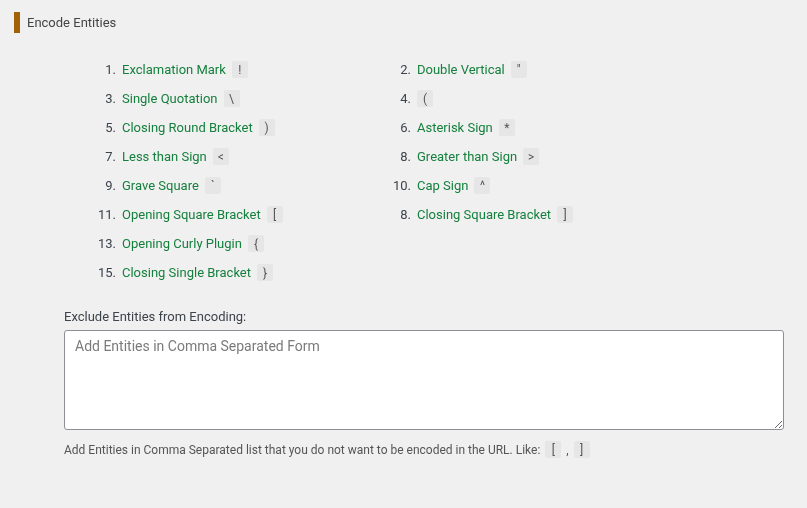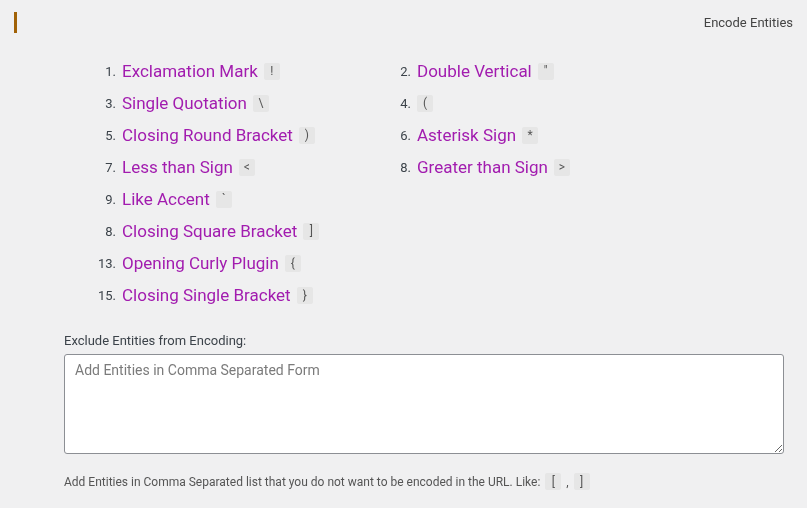--- a/index.html
+++ b/index.html
@@ -10,26 +10,25 @@
     font-size: 13px;
     color: #3c434a;
     width: 807px;
     height: 508px;
     overflow: hidden;
   }
   .panel {
     padding: 12px 14px 14px 14px;
   }
   .panel-title {
-    border-left: 3px solid #a16207;
+    border-left: 6px solid #a16207;
     padding: 3px 0 3px 7px;
     font-size: 13px;
     color: #444;
     margin-bottom: 22px;
-    text-align: right;
   }
   .content {
     padding: 0 0 0 50px;
   }
   .intro {
     font-size: 13px;
     color: #3c434a;
     margin-bottom: 14px;
   }
   .entities {
@@ -39,21 +38,21 @@
   .row { display: flex; }
   .ent {
     display: flex;
     align-items: center;
     gap: 6px;
     padding: 6px 0 6px 0;
   }
   .col-left { width: 295px; }
   .col-right { flex: 1; }
   .num { width: 18px; text-align: right; }
-  .label { color: #a21caf; font-size: 17px; }
+  .label { color: #15803d; font-size: 13px; }
   .chip {
     display: inline-flex;
     align-items: center;
     justify-content: center;
     min-width: 16px;
     height: 17px;
     padding: 0 3px;
     background: #e6e6e6;
     color: #555;
     font-size: 12px;
@@ -74,21 +73,21 @@
     border-radius: 3px;
     padding: 7px 10px;
     font-family: inherit;
     font-size: 14px;
     color: #1d4ed8;
     background: #fff;
     box-shadow: 0 0 0 transparent;
   }
   textarea.exclude::placeholder { color: #7b7b7b; }
   .hint {
-    margin-top: 16px;
+    margin-top: 8px;
     font-size: 12px;
     color: #555;
   }
   .hint .chip { margin: 0 2px; }
 </style>
 </head>
 <body>
 
 <div class="panel">
 
@@ -141,25 +140,35 @@
           </div>
           <div class="ent col-right">
             <span class="num">8.</span>
             <span class="label">Greater than Sign</span>
             <span class="chip">&gt;</span>
           </div>
         </div>
         <div class="row">
           <div class="ent col-left">
             <span class="num">9.</span>
-            <span class="label">Like Accent</span>
+            <span class="label">Grave Square</span>
             <span class="chip">`</span>
           </div>
-        </div>
-        <div class="row">
+          <div class="ent col-right">
+            <span class="num">10.</span>
+            <span class="label">Cap Sign</span>
+            <span class="chip">^</span>
+          </div>
+        </div>
+        <div class="row">
+          <div class="ent col-left">
+            <span class="num">11.</span>
+            <span class="label">Opening Square Bracket</span>
+            <span class="chip">[</span>
+          </div>
           <div class="ent col-right">
             <span class="num">8.</span>
             <span class="label">Closing Square Bracket</span>
             <span class="chip">]</span>
           </div>
         </div>
         <div class="row">
           <div class="ent col-left">
             <span class="num">13.</span>
             <span class="label">Opening Curly Plugin</span>

